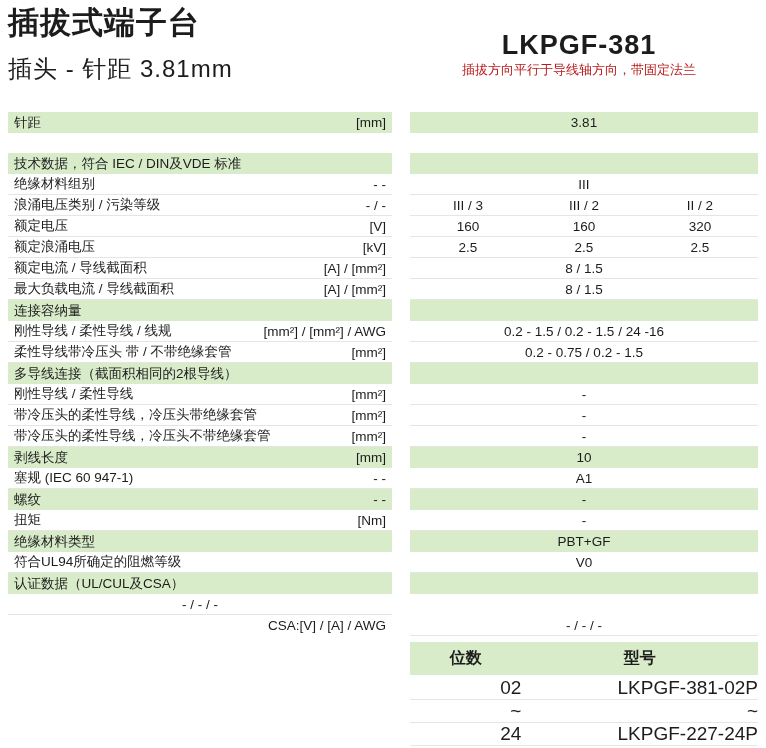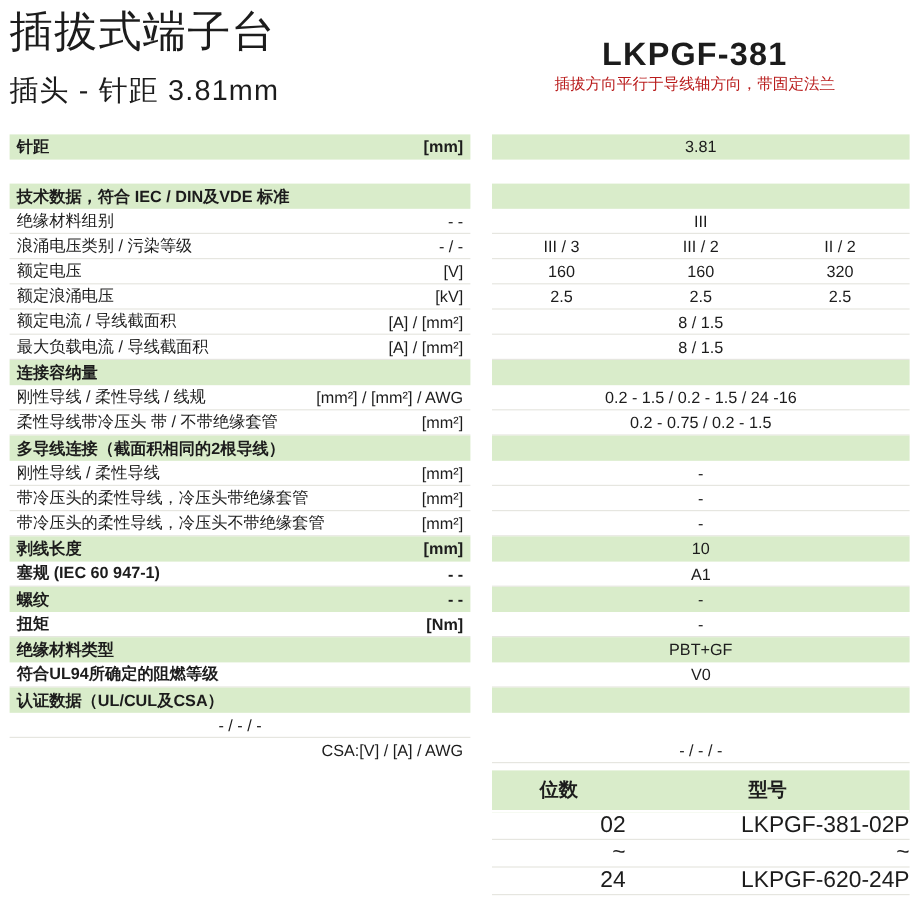--- a/index.html
+++ b/index.html
@@ -4,40 +4,40 @@
 <style>
   html,body { margin:0; padding:0; }
   body {
     width:766px; height:748px; background:#ffffff; overflow:hidden;
     font-family:"Liberation Sans","DejaVu Sans",sans-serif; color:#1c1c1c;
   }
   .page { padding:4px 8px 0 8px; }
 
   
   .header { display:grid; grid-template-columns:392px 1fr; align-items:start; height:104px; }
-  .title { font-size:36px; font-weight:normal; letter-spacing:1px; line-height:1.2; }
+  .title { font-size:31px; font-weight:bold; letter-spacing:1px; line-height:1.2; }
   .subtitle { font-size:24px; margin-top:12px; letter-spacing:1px; }
   .product { text-align:center; padding-top:26px; }
   .model-name { font-size:27px; font-weight:bold; letter-spacing:1px; }
   .model-desc { font-size:13px; margin-top:0; color:#b91c1c; }
 
   
   .spec { margin-top:4px; }
   .spec-row { display:grid; grid-template-columns:384px 1fr; column-gap:18px; }
   .cell-l {
     display:flex; justify-content:space-between; align-items:center;
     height:21px; box-sizing:border-box; padding:0 6px 0 6px; font-size:13.5px;
   }
   .cell-r {
     height:21px; box-sizing:border-box; line-height:21px;
     text-align:center; font-size:13.5px;
   }
   .green { background:#d9ecca; }
   .wline { border-bottom:1px solid #e6e6e0; }
-  .bold { font-weight:bold; }
+  .bold { font-weight:normal; }
   .cols3 { display:grid; grid-template-columns:1fr 1fr 1fr; }
   .spacer { height:20px; }
   .unit { white-space:nowrap; }
 
   
   .model-table { margin:6px 0 0 402px; }
   .mt-header {
     display:grid; grid-template-columns:32% 68%; background:#d9ecca;
     height:33px; align-items:center; text-align:center;
     font-size:16px; font-weight:bold; border-bottom:2px solid #ffffff;
@@ -271,17 +271,17 @@
     <div class="mt-row">
       <span>02</span>
       <span>LKPGF-381-02P</span>
     </div>
     <div class="mt-row">
       <span>~</span>
       <span>~</span>
     </div>
     <div class="mt-row">
       <span>24</span>
-      <span>LKPGF-620-24P</span>
+      <span>LKPGF-227-24P</span>
     </div>
   </div>
 
 </div>
 
 </body></html>

